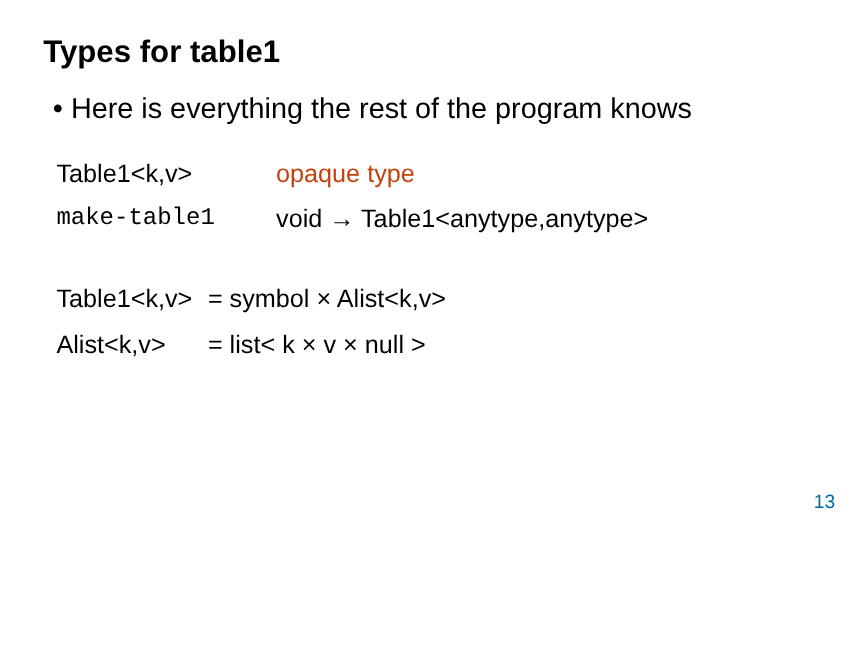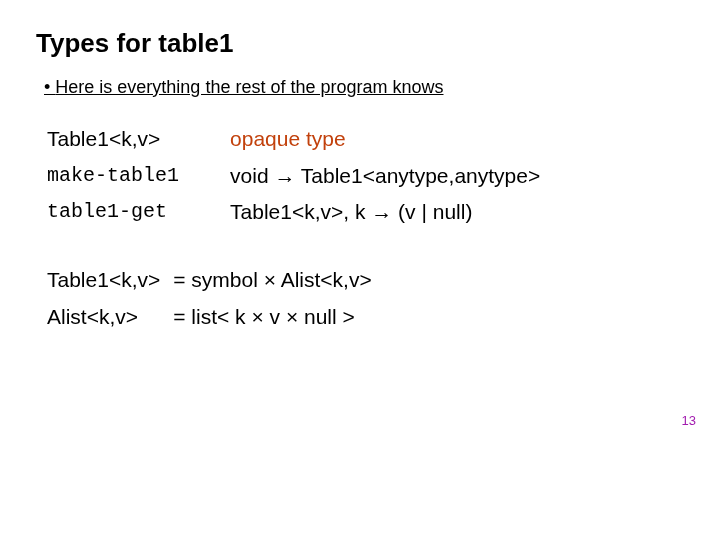--- a/index.html
+++ b/index.html
@@ -17,23 +17,22 @@
     height: 440px;
     padding: 28px 36px 20px 36px;
     position: relative;
   }
   .title {
     font-size: 26px;
     font-weight: bold;
     margin: 0 0 18px 0;
   }
   .bullet {
-    font-size: 18px;
+    font-size: 24px;
     margin: 10px 0 8px 8px;
-    text-decoration: underline;
   }
   .bullet::before {
     content: "• ";
   }
   .typetable {
     margin: 22px 0 28px 8px;
     font-size: 21px;
     line-height: 1.55;
   }
   .typetable td {
@@ -53,46 +52,42 @@
     line-height: 1.6;
   }
   .hiddentable td {
     vertical-align: top;
     padding-right: 10px;
   }
   .pagenum {
     position: absolute;
     bottom: 12px;
     right: 24px;
-    font-size: 13px;
-    color: #a21caf;
+    font-size: 16px;
+    color: #0369a1;
   }
 </style>
 </head>
 <body>
 
 <div class="slide">
 
   <div class="title">Types for table1</div>
 
   <div class="bullet">Here is everything the rest of the program knows</div>
 
   <table class="typetable">
     <tbody>
         <tr>
       <td>Table1&lt;k,v&gt;</td>
       <td><span class="blue">opaque type</span></td>
     </tr>
     <tr>
       <td class="mono">make-table1</td>
       <td>void → Table1&lt;anytype,anytype&gt;</td>
-    </tr>
-    <tr>
-      <td class="mono">table1-get</td>
-      <td>Table1&lt;k,v&gt;, k → (v | null)</td>
     </tr>
   </tbody>
     </table>
 
 
   <table class="hiddentable">
     <tbody>
         <tr>
       <td>Table1&lt;k,v&gt;</td>
       <td>= symbol × Alist&lt;k,v&gt;</td>

